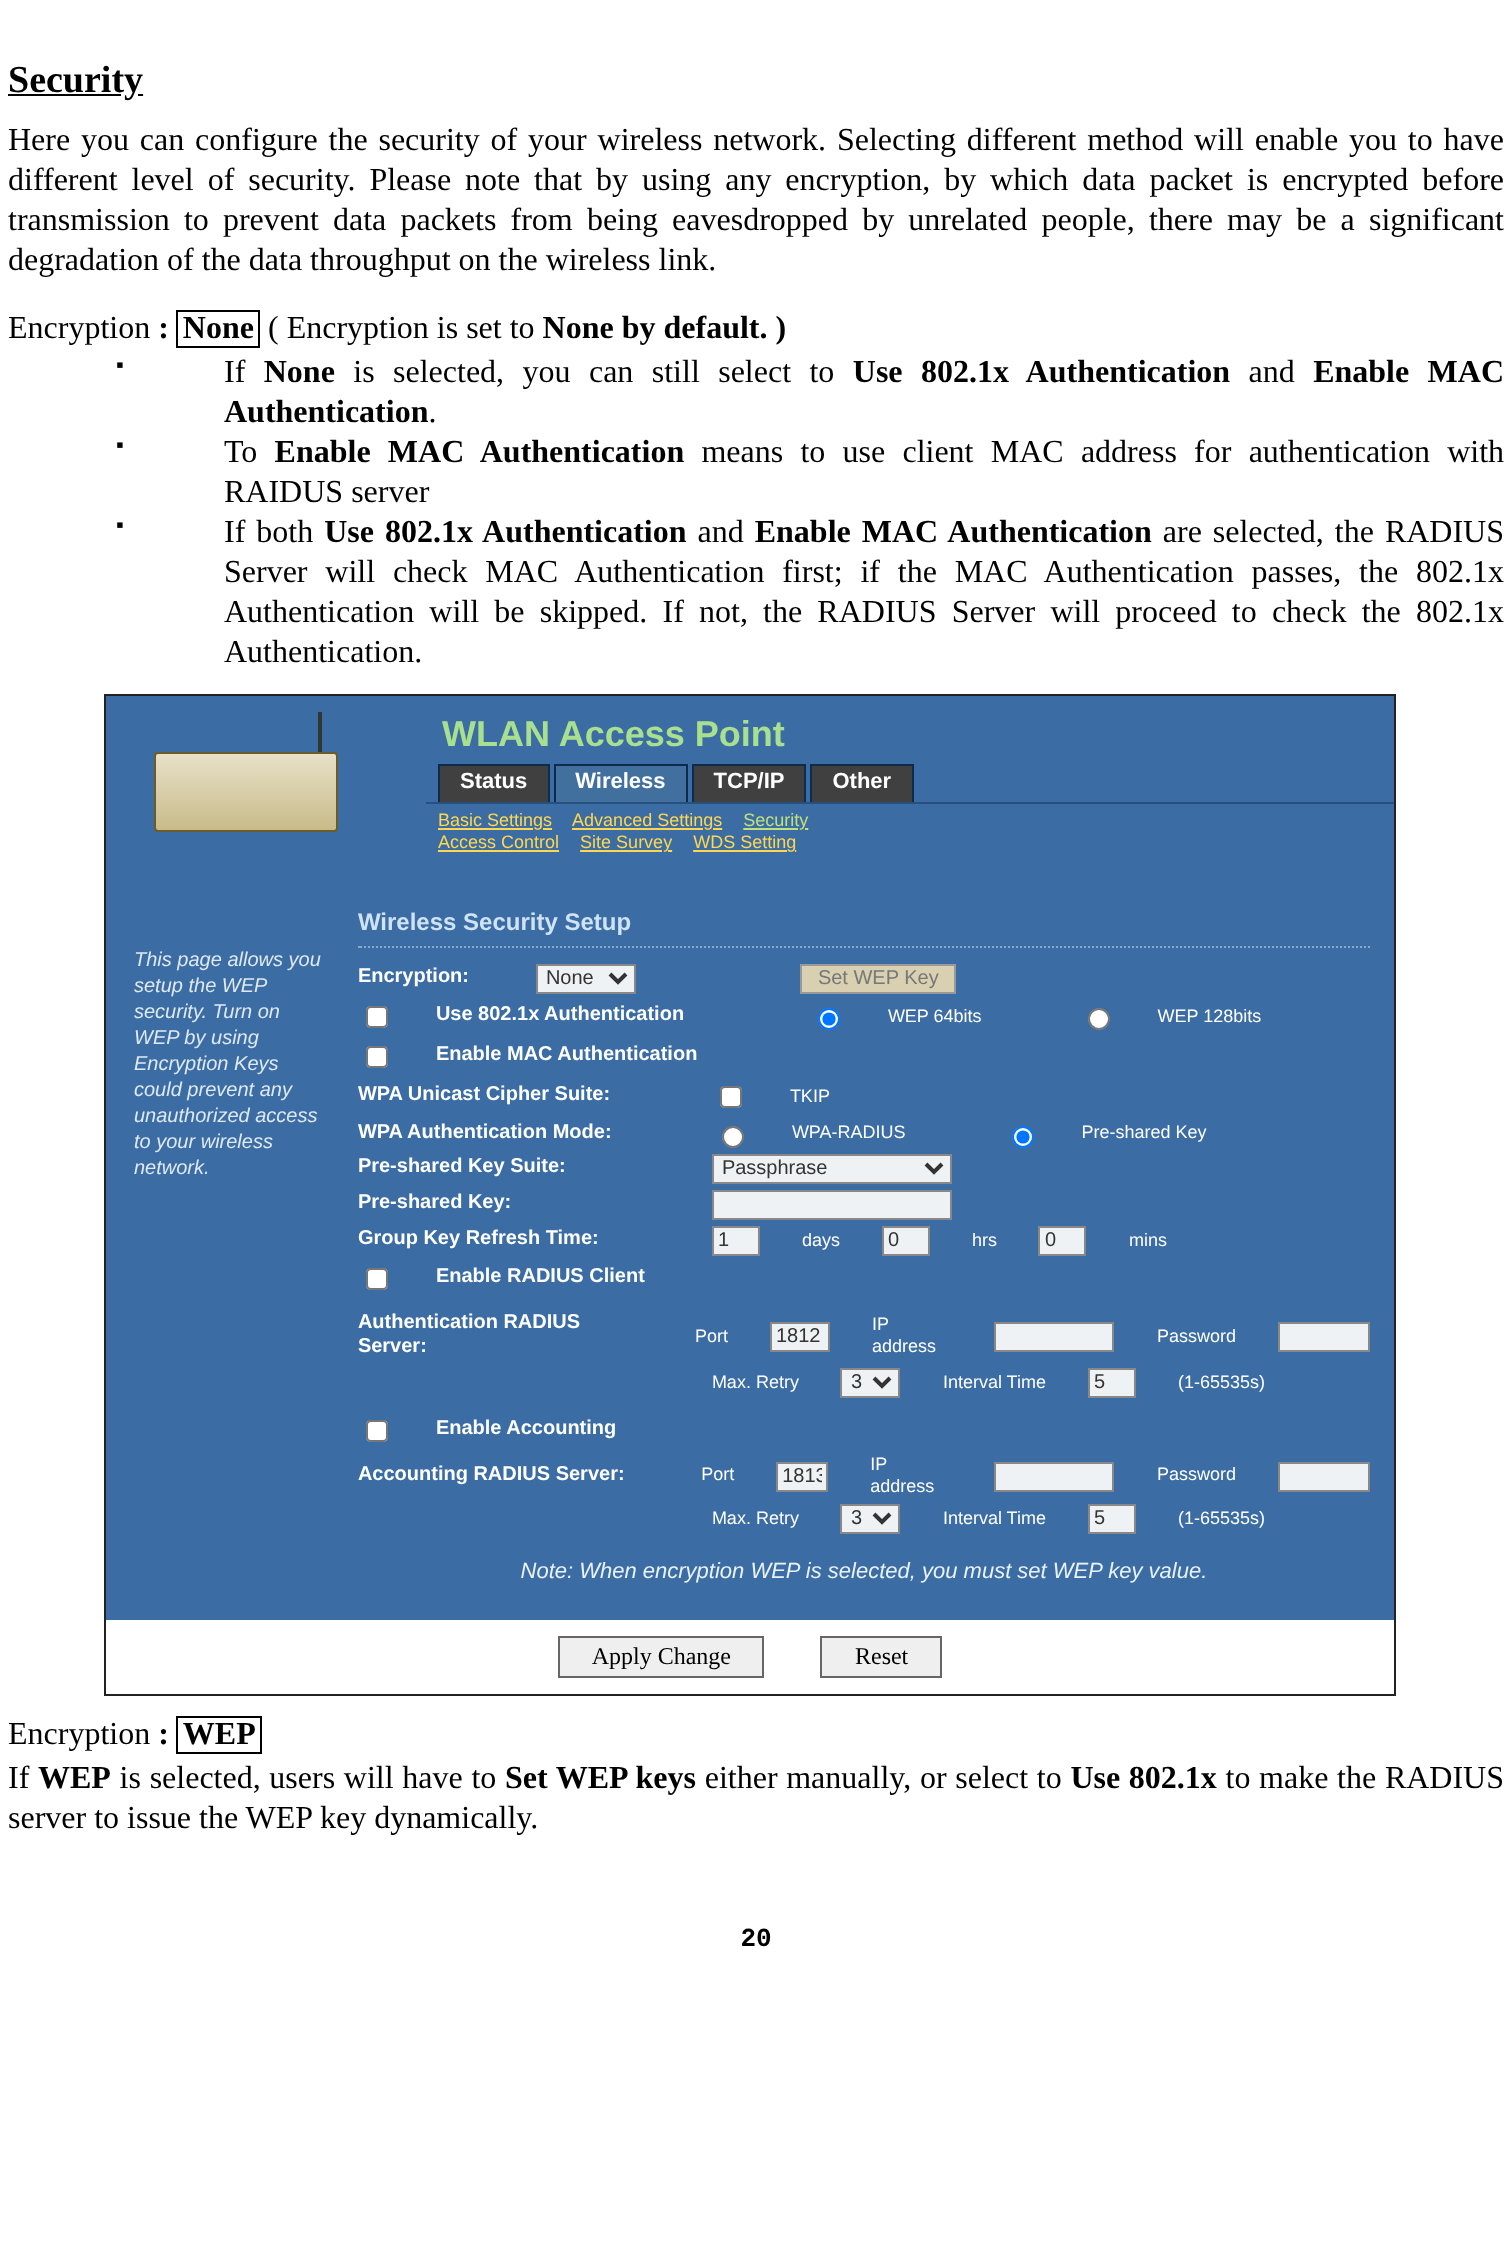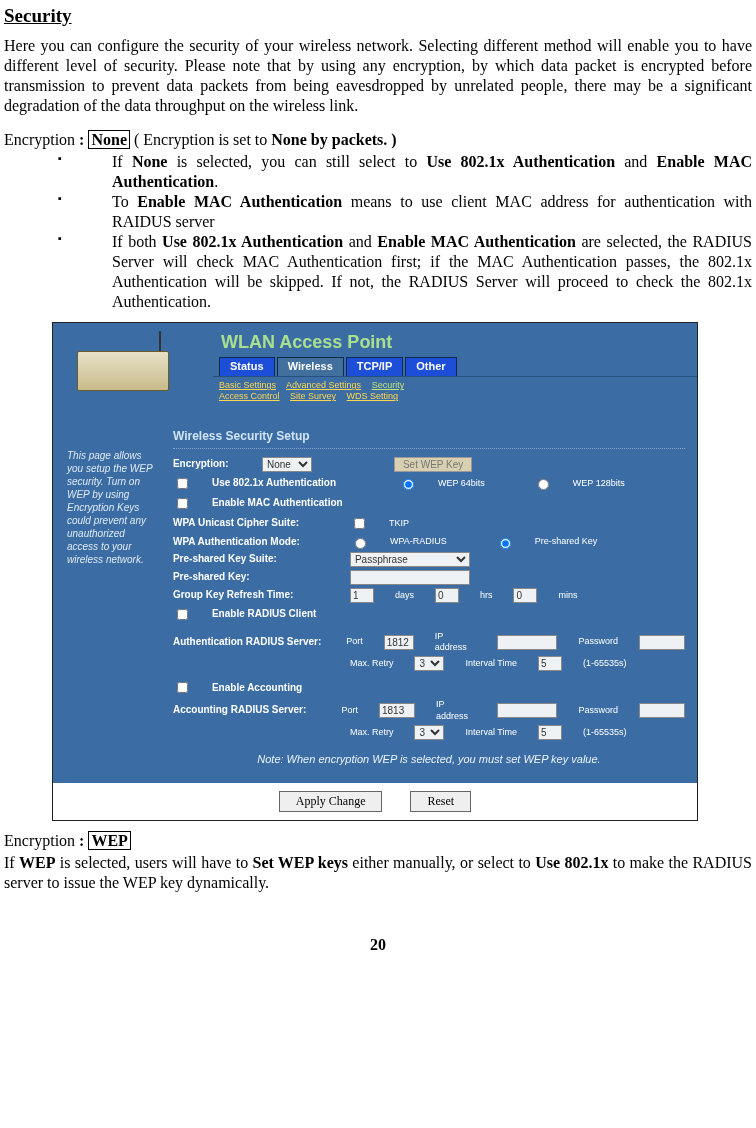--- a/index.html
+++ b/index.html
@@ -6,20 +6,21 @@
     margin: 0;
     padding: 0;
     width: 756px;
     font-family: "Times New Roman", serif;
     font-size: 16px;
     color: #000;
     line-height: 1.25;
   }
   .page {
     padding: 4px 4px 12px 4px;
+    margin-top: 25px;
   }
   h2 {
     font-size: 19px;
     font-weight: bold;
     text-decoration: underline;
     margin: 0 0 8px 0;
   }
   .para {
     text-align: justify;
     margin: 0 0 14px 0;
@@ -85,21 +86,21 @@
   .righttop { flex:1; }
   .wlan-title {
     font-size: 18px; font-weight:bold; color:#a9e08f;
     padding: 8px 0 4px 8px;
     font-family: Arial, sans-serif;
   }
   .tabs {
     display:flex; gap:2px; background:#3b6da4; padding-left:6px;
   }
   .tab {
-    background:#1d4ed8; color:#fff; font-weight:bold; font-size:11px;
+    background:#404040; color:#fff; font-weight:bold; font-size:11px;
     padding:2px 10px; border:1px solid #0d2c4c; border-bottom:none;
   }
   .tab.active { background:#41709e; }
   .subtabs {
     font-size:9px; color:#ffd64f; padding:3px 0 3px 6px;
     border-top:1px solid #26507e;
   }
   .subtabs span { margin-right:8px; text-decoration: underline; cursor:pointer;}
   .subtabs .curr { color:#bfe07a; }
 
@@ -136,35 +137,35 @@
   .mini { font-size:9px;}
   .note {
     text-align:center; font-style:italic; font-size:11px;
     padding:10px 6px; color:#eaf2f9;
   }
   .btnbar {
     background:#fff; color:#000; padding:8px 0;
     display:flex; justify-content:center; gap:28px;
   }
   .pagenum {
-    text-align:center; font-size:16px; font-weight:bold;
-    font-family:Liberation Serif, serif;
+    text-align:center; font-size:13px; font-weight:bold;
+    font-family:Liberation Mono, monospace;
     margin-top:42px;
   }
 </style>
 </head>
 <body>
 
 <div class="page">
   <h2>Security</h2>
 
   <p class="para">Here you can configure the security of your wireless network. Selecting different method will enable you to have different level of security.  Please note that by using any encryption, by which data packet is encrypted before transmission to prevent data packets from being eavesdropped by unrelated people, there may be a significant degradation of the data throughput on the wireless link.</p>
 
   <p class="line1">
-    <span>Encryption </span><span class="b">: </span><span class="boxed b">None</span><span> ( Encryption is set to </span><span class="b">None</span><span class="b"> by packets. )</span>
+    <span>Encryption </span><span class="b">: </span><span class="boxed b">None</span><span> ( Encryption is set to </span><span class="b">None</span><span class="b"> by default. )</span>
   </p>
 
   <ul class="bullets">
     <li>
       <span>If </span><span class="b">None</span><span> is selected, you can still select to </span><span class="b">Use 802.1x Authentication</span><span> and </span><span class="b">Enable MAC Authentication</span><span>.</span>
     </li>
     <li>
       <span>To </span><span class="b">Enable MAC Authentication</span><span> means to use client MAC address for authentication with RAIDUS server</span>
     </li>
     <li>
@@ -274,21 +275,21 @@
               <input class="inp" style="width: 24px;" value="5">
             <span class="mini">(1-65535s)</span>
           </div>
           <div class="row" style="margin-top:8px;">
             <input type="checkbox" class="chk" style="">
             <span class="b">Enable Accounting</span>
           </div>
           <div class="row">
             <span class="lab">Accounting RADIUS Server:</span>
             <span class="mini">Port</span>
-              <input class="inp" style="width: 36px;" value="1813">
+              <input class="inp" style="width: 26px;" value="1813">
             <span class="mini">IP address</span>
               <input class="inp" style="width: 60px;">
             <span class="mini">Password</span>
               <input class="inp" style="width: 46px;">
           </div>
           <div class="row">
             <span class="lab"></span>
             <span class="mini">Max. Retry</span>
             <select class="sel" style="width:30px;"><option>3</option></select>
             <span class="mini">Interval Time</span>

